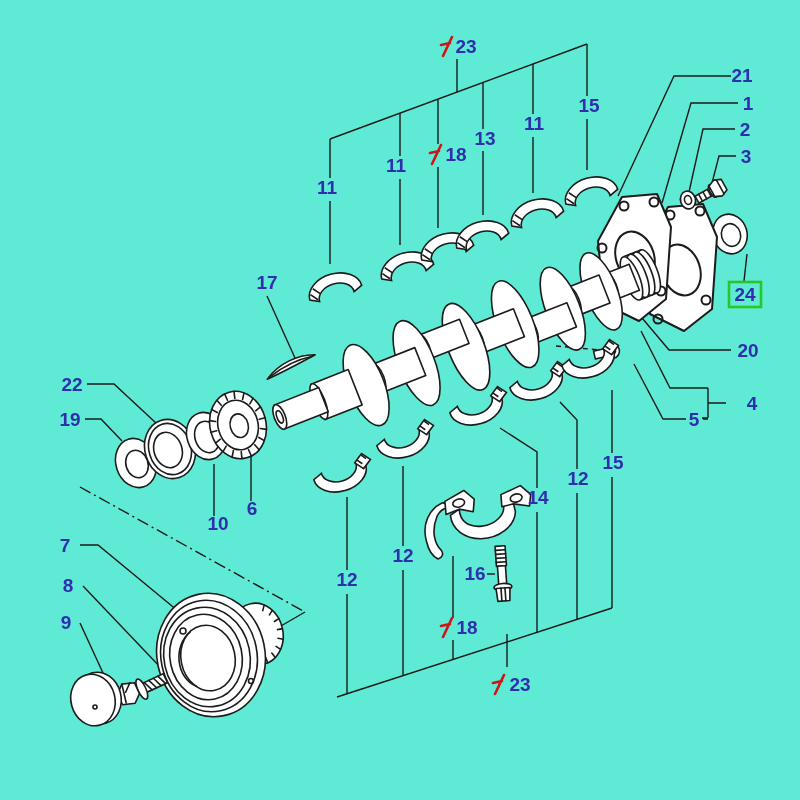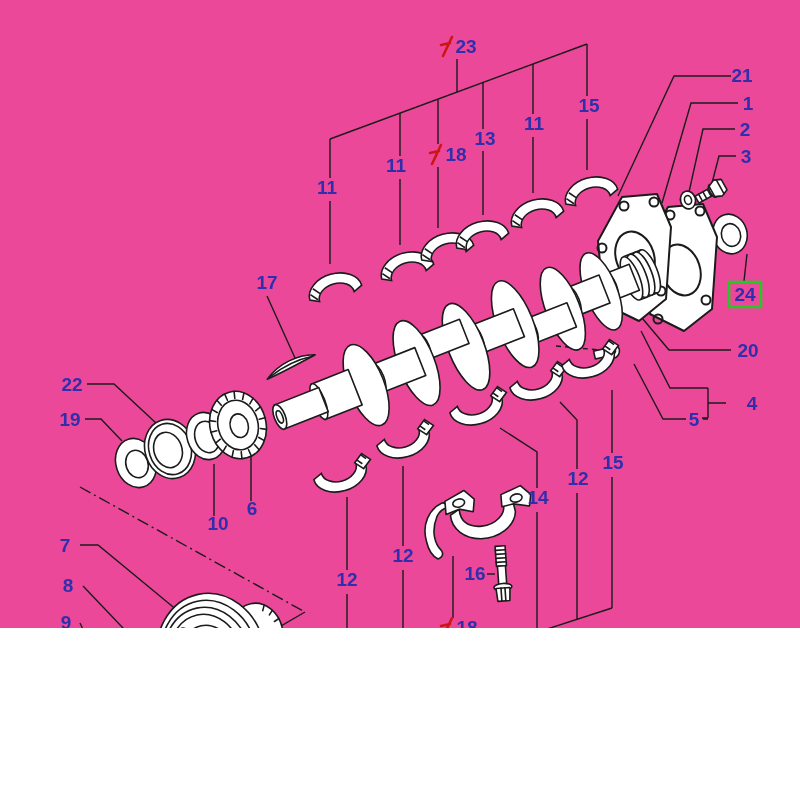--- a/index.html
+++ b/index.html
@@ -1,16 +1,16 @@
 <!DOCTYPE html>
 <html><head>
 <meta charset="utf-8">
 <style>
   html,body{margin:0;padding:0;background:#ffffff;}
-  .stage{width:800px;height:628px;position:relative;background:#ec4899;}
+  .stage{width:800px;height:800px;position:relative;background:#5eead4;}
   svg{display:block;}
   .callout{font:bold 19px "Liberation Sans", sans-serif;}
   .lines path, .lines line{fill:none;}
   .part path,.part rect,.part ellipse,.part circle{stroke-linejoin:round;stroke-linecap:round;}
 </style>
 </head>
 <body>
 
 <div class="stage">
 <svg width="800" height="800" viewBox="0 0 800 800">

